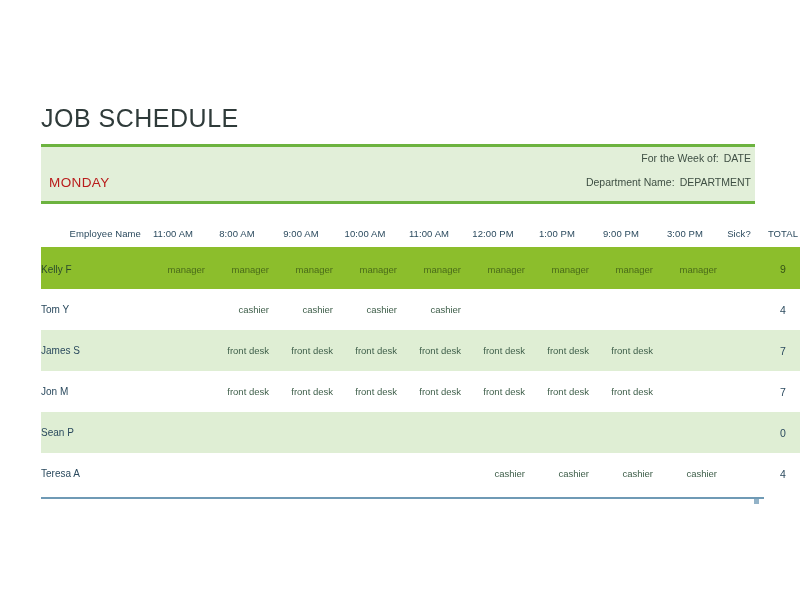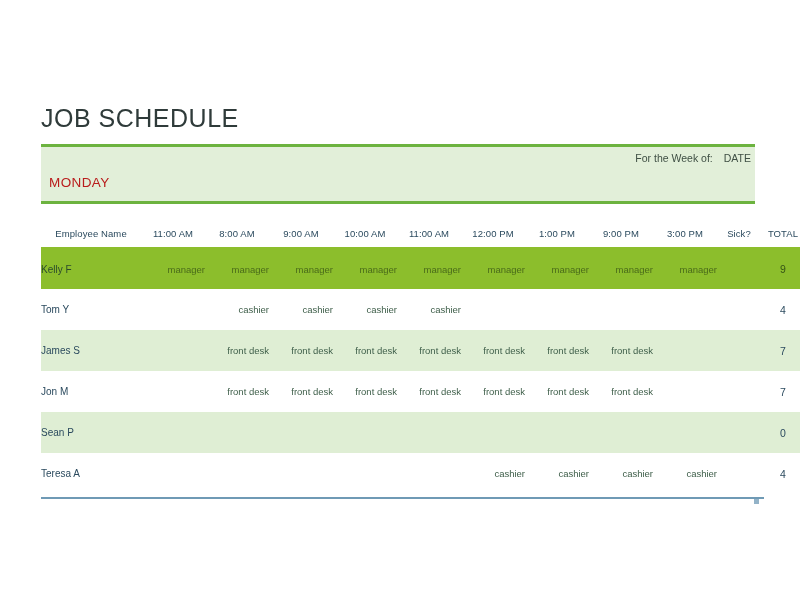--- a/index.html
+++ b/index.html
@@ -61,21 +61,21 @@
     text-align: right;
     color: #3f4f44;
     font-size: 10.5px;
   }
   .meta-line {
     display: block;
     white-space: nowrap;
     margin-bottom: 12px;
   }
   .meta-label { display: inline; }
-  .meta-value { display: inline; margin-left: 11px; }
+  .meta-value { display: inline; margin-left: 5px; }
 
   
   .table-wrap {
     position: absolute;
     left: 41px;
     top: 220px;
     width: 724px;
   }
   table.schedule {
     width: 724px;
@@ -93,21 +93,21 @@
     height: 28px;
   }
   thead th {
     font-size: 9.5px;
     color: #2b4a5e;
     font-weight: bold;
     letter-spacing: 0.1px;
     border-bottom: 2px solid #8cbe2c;
     white-space: nowrap;
   }
-  th.col-name { text-align: center; padding-left: 4px; }
+  th.col-name { text-align: right; padding-left: 4px; }
   th.col-slot { text-align: center; }
   th.col-sick { text-align: center; }
   th.col-total { text-align: center; }
 
   tbody tr { height: 41px; }
   tbody td {
     font-size: 9.5px;
     color: #33593f;
     white-space: nowrap;
   }
@@ -160,20 +160,23 @@
 
 <div class="page">
 
   <div class="title">JOB SCHEDULE</div>
 
   <div class="banner">
     <div class="banner-day">MONDAY</div>
     <div class="banner-meta">
       <span class="meta-line">
         <span class="meta-label">For the Week of:</span><span class="meta-value">DATE</span>
+      </span>
+      <span class="meta-line">
+        <span class="meta-label">Department Name:</span><span class="meta-value">DEPARTMENT</span>
       </span>
     </div>
   </div>
 
   <div class="table-wrap">
     <table class="schedule">
       <colgroup>
         <col style="width:100px">
         <col style="width:64px">
         <col style="width:64px">

